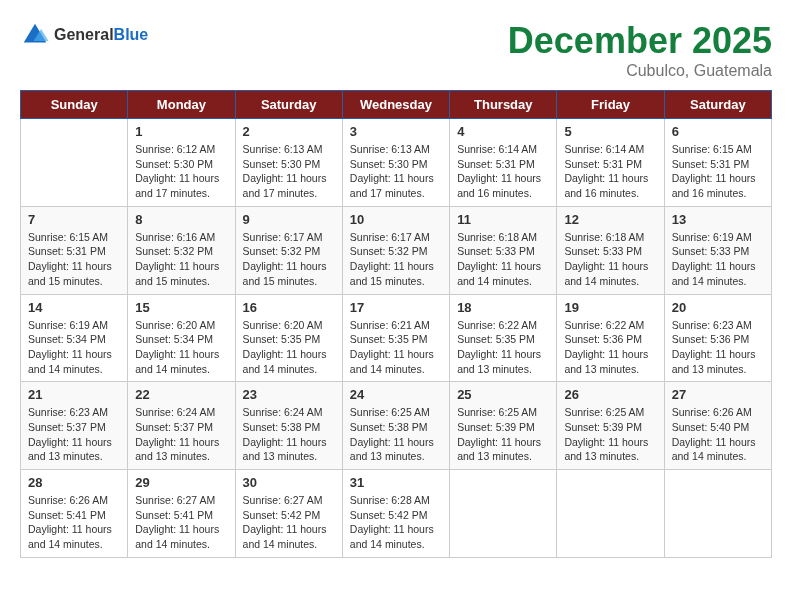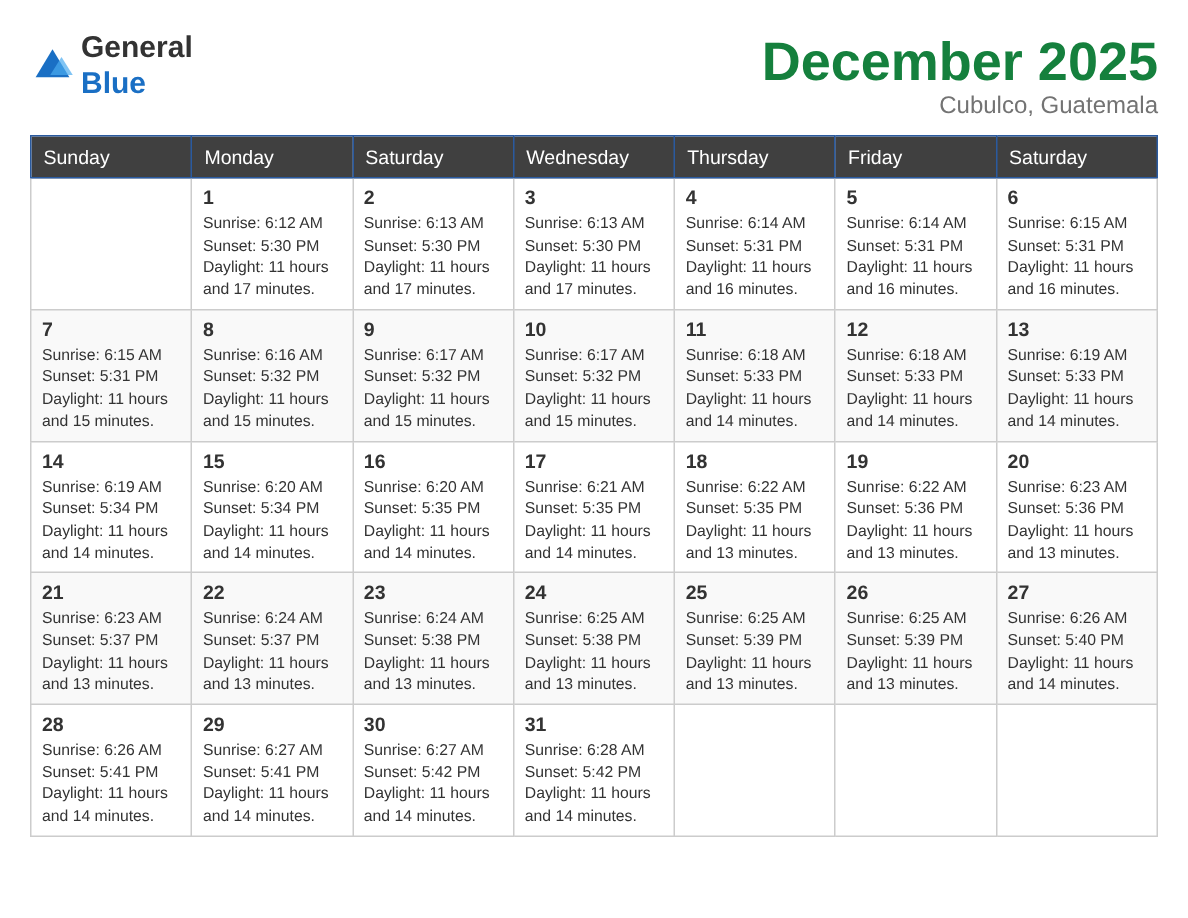--- a/index.html
+++ b/index.html
@@ -16,22 +16,22 @@
       align-items: flex-start;
       margin-bottom: 10px;
     }
     .logo {
       display: flex;
       align-items: center;
       gap: 4px;
     }
     .logo-text {
       display: flex;
-      flex-direction: column;
-      font-size: 20px;
+      flex-direction: row;
+      font-size: 16px;
       font-weight: bold;
       line-height: 1.2;
     }
     .logo-general { color: #333; }
     .logo-blue { color: #1a6fc4; }
     .logo-icon {
       width: 30px;
       height: 30px;
     }
     .title-section {
@@ -45,26 +45,26 @@
     .location {
       font-size: 16px;
       color: #737373;
     }
     .calendar {
       width: 100%;
       border-collapse: collapse;
       border: 1px solid #ccc;
     }
     .calendar th {
-      background-color: #404040;
+      background-color: #7f1d1d;
       color: #fff;
       padding: 6px 8px;
       font-size: 13px;
-      font-weight: normal;
-      text-align: left;
+      font-weight: bold;
+      text-align: center;
       border: 1px solid #2a5a9f;
     }
     .calendar td {
       border: 1px solid #ccc;
       padding: 5px 7px;
       vertical-align: top;
       width: 107px;
       min-height: 80px;
       background: #fff;
     }

